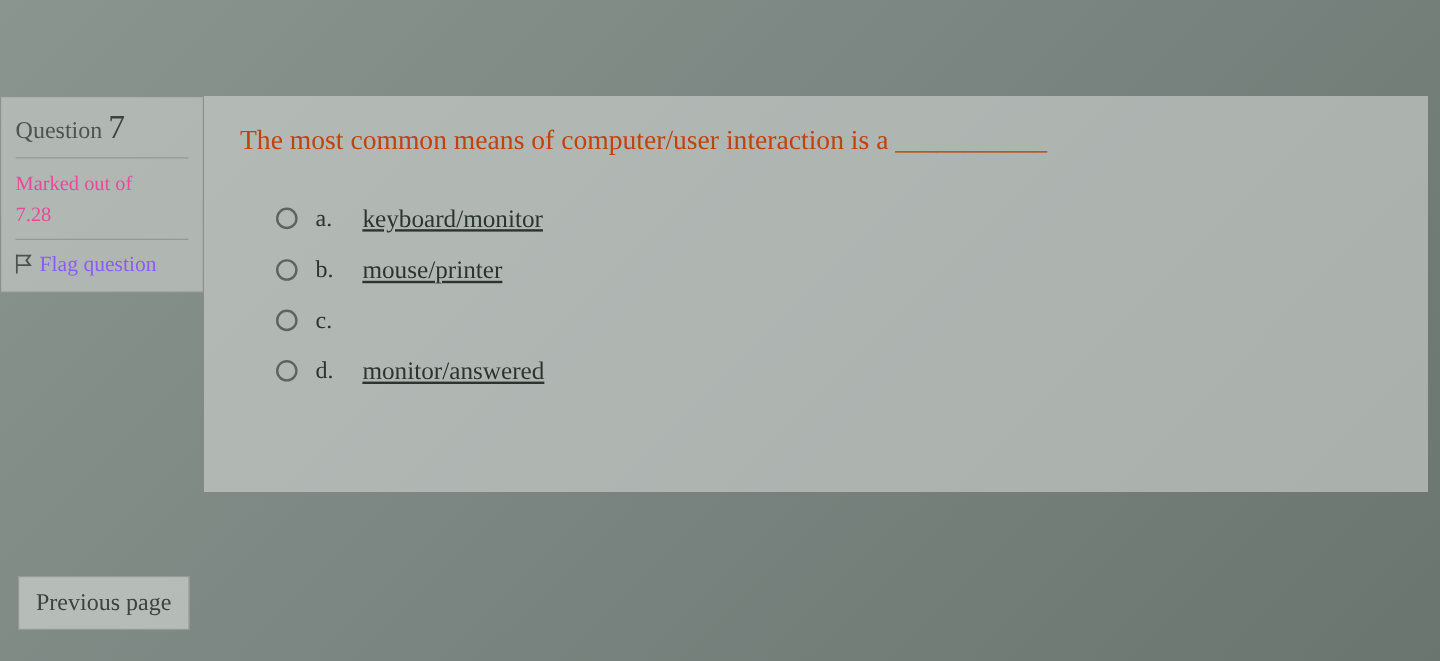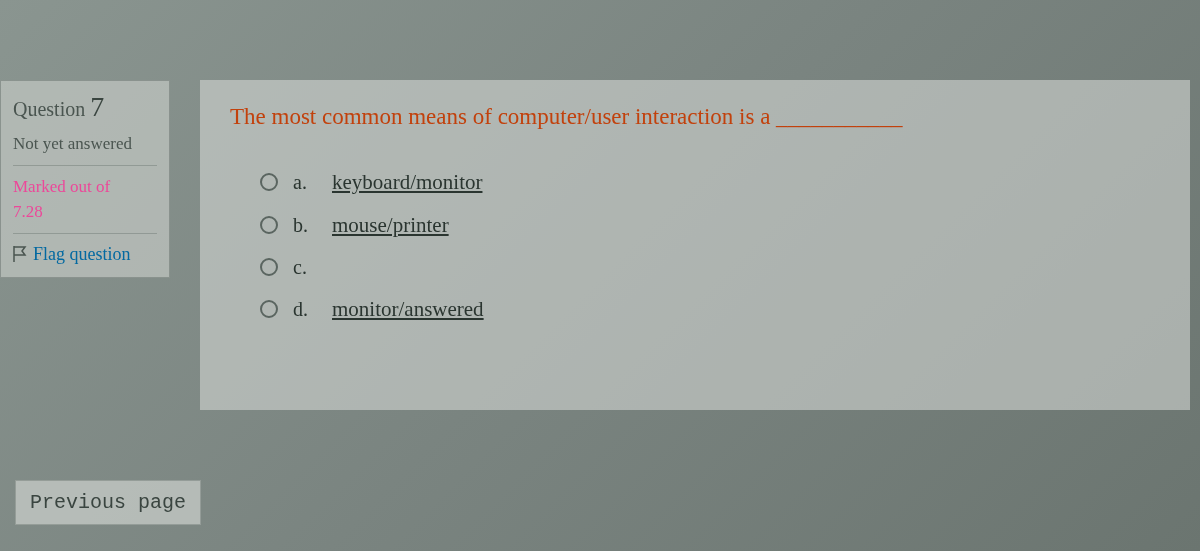--- a/index.html
+++ b/index.html
@@ -10,21 +10,20 @@
     body {
       font-family: Georgia, 'Times New Roman', serif;
       background: linear-gradient(135deg, #8a9590 0%, #7a8480 50%, #6b7570 100%);
       width: 1200px;
       height: 551px;
       overflow: hidden;
       position: relative;
     }
     .container {
       display: flex;
-      gap: 30px;
       padding: 80px 0 0 0;
     }
     .sidebar {
       width: 170px;
       margin-left: 0;
     }
     .info-box {
       background: rgba(200, 205, 200, 0.65);
       border: 1px solid rgba(100, 110, 105, 0.5);
       padding: 10px 12px;
@@ -62,21 +61,21 @@
       cursor: pointer;
     }
     .flag-icon {
       width: 14px;
       height: 18px;
       margin-top: 3px;
       flex-shrink: 0;
     }
     .flag-text {
       font-size: 18px;
-      color: #0369a1;
+      color: #8b5cf6;
       line-height: 1.4;
     }
     .main-content {
       flex: 1;
       background: rgba(210, 214, 210, 0.6);
       padding: 20px 30px 30px 30px;
       margin-right: 10px;
       min-height: 330px;
     }
     .question-text {
@@ -115,35 +114,34 @@
     }
     .prev-page {
       position: absolute;
       left: 15px;
       top: 480px;
       background: rgba(205, 210, 205, 0.7);
       border: 1px solid rgba(100, 110, 105, 0.4);
       padding: 10px 14px;
       font-size: 20px;
       color: #3a4540;
-      font-family: Liberation Mono, monospace;
+      font-family: Liberation Serif, serif;
       cursor: pointer;
     }
   </style>
 </head>
 <body>
 
 <div class="container">
   <div class="sidebar">
     <div class="info-box">
       <div class="question-header">
         <span>Question</span>
         <span class="question-number">7</span>
       </div>
-      <div class="status-text">Not yet answered</div>
       <div class="divider"></div>
       <div class="marked-text">Marked out of</div>
       <div class="marked-text">7.28</div>
       <div class="divider"></div>
       <div class="flag-section">
         <svg class="flag-icon" viewBox="0 0 14 18">
           <path d="M1 1 L1 17 M1 2 L12 2 L9 6 L12 10 L1 10" fill="none" stroke="#4a5550" stroke-width="1.5"></path>
         </svg>
         <span class="flag-text">Flag question</span>
       </div>

